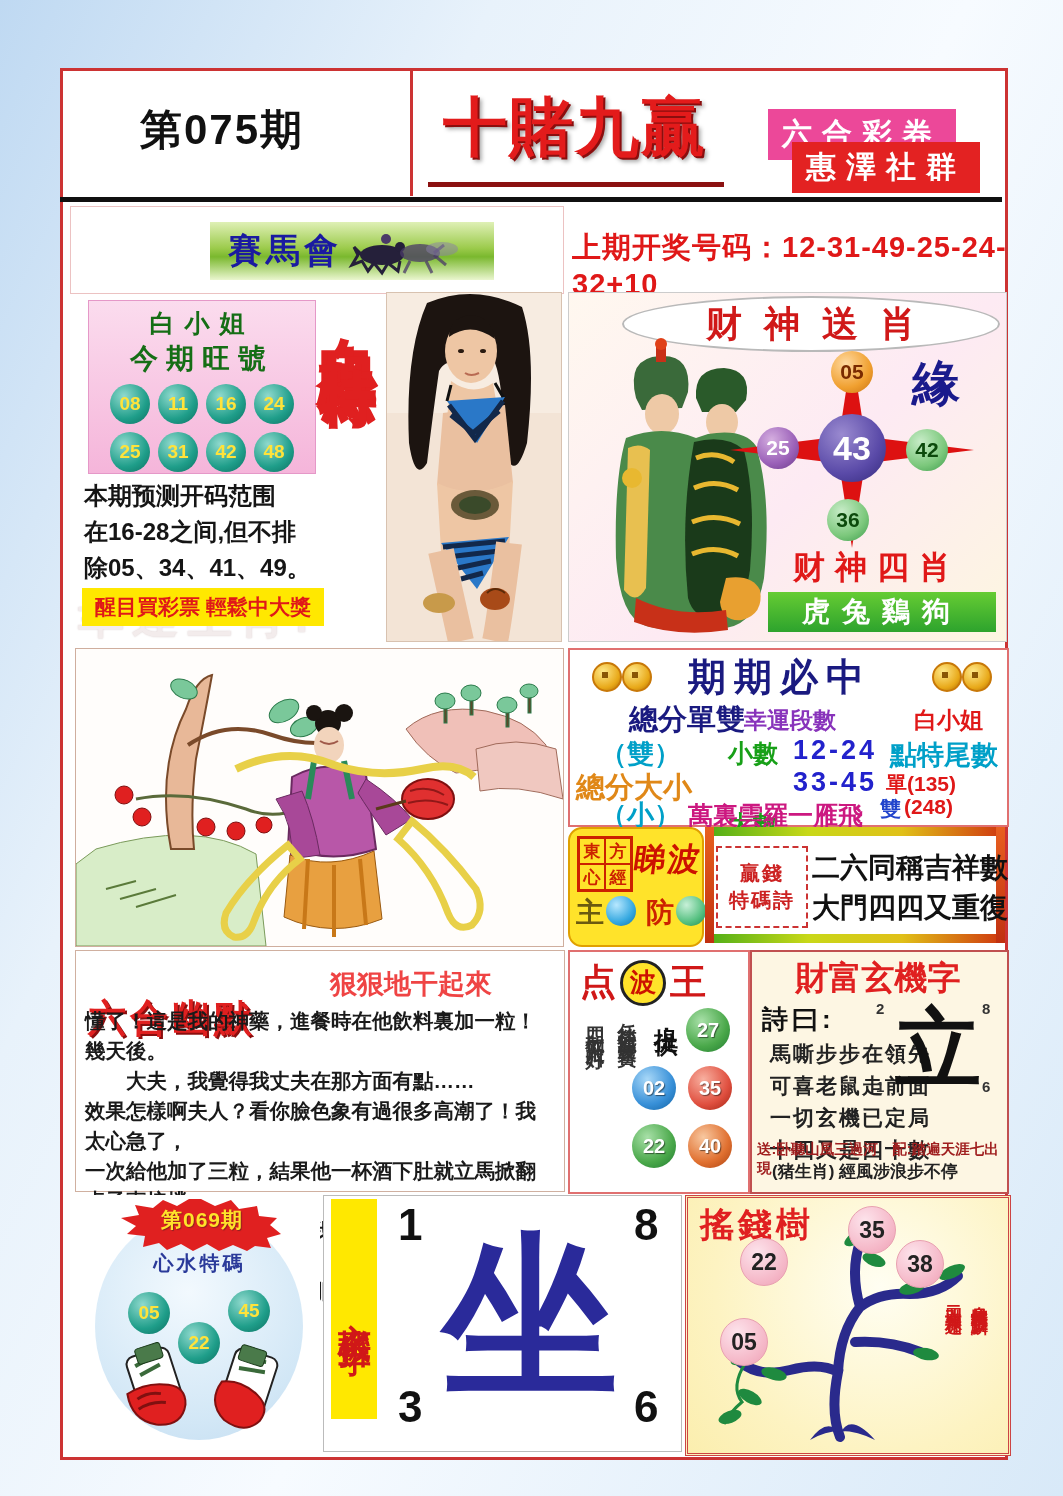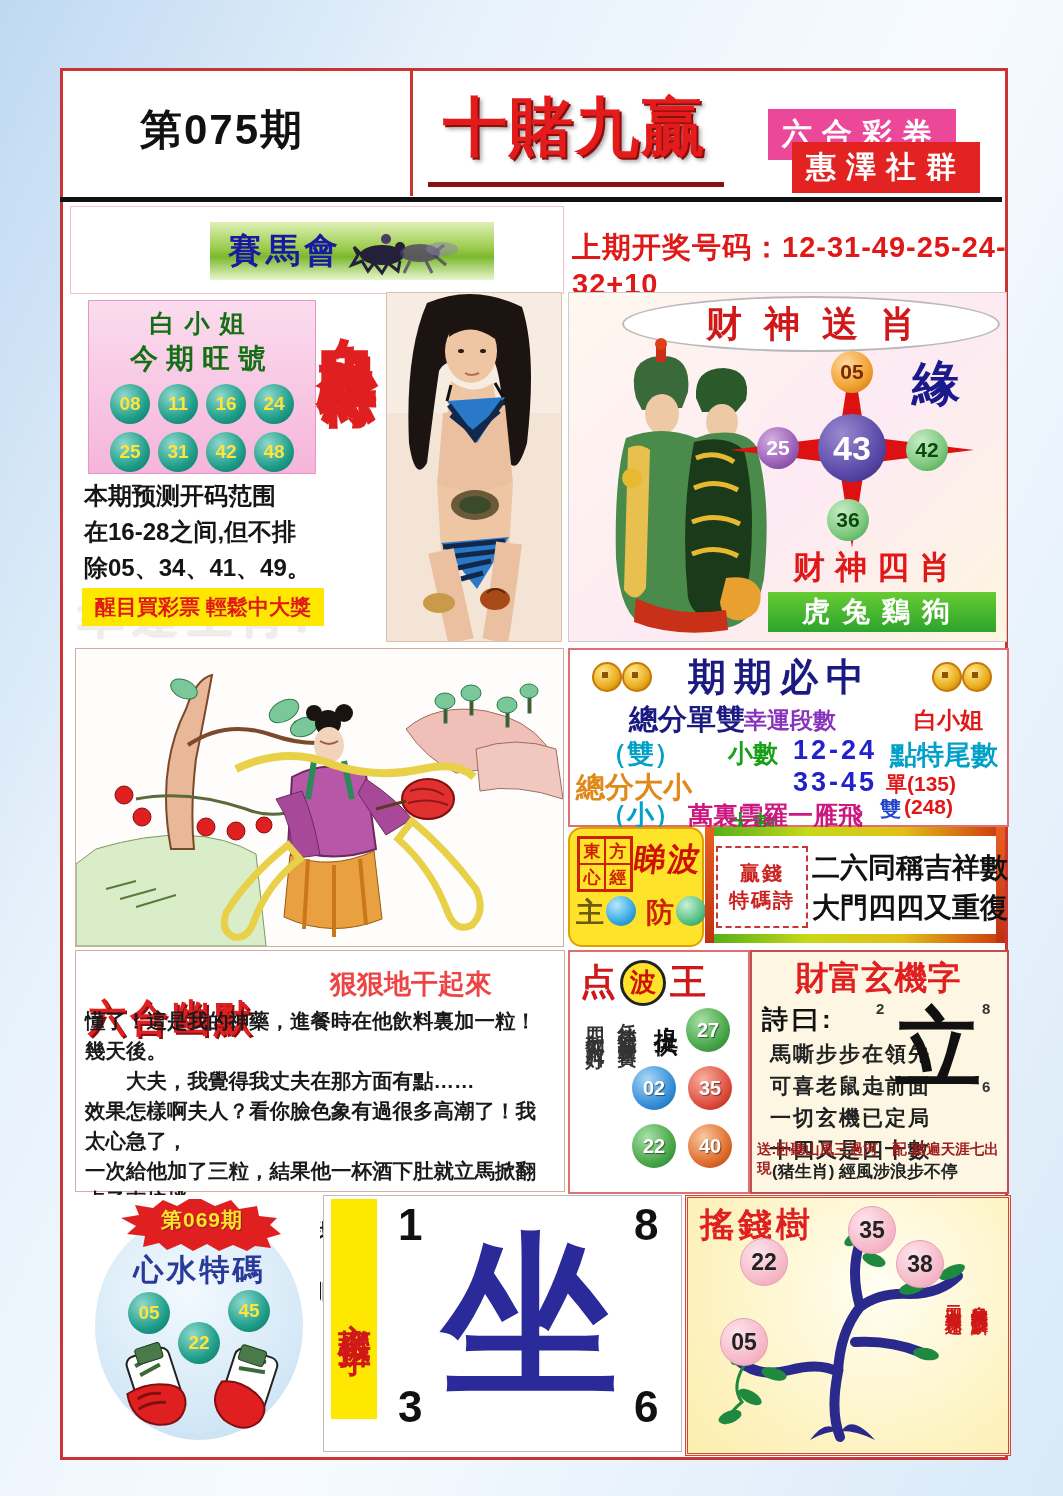--- a/index.html
+++ b/index.html
@@ -119,21 +119,21 @@
   .ft-poem{left:770px;top:1038px;font-size:21px;font-weight:bold;color:#222;line-height:32px;letter-spacing:2px;}
   .ft-big{left:888px;top:1002px;width:100px;text-align:center;font-size:86px;font-weight:900;color:#111;line-height:92px;}
   .ft-c{font-size:15px;font-weight:bold;color:#333;}
   .ft-foot1{left:757px;top:1140px;width:244px;font-size:14.5px;font-weight:bold;color:#a02020;}
   .ft-foot2{left:772px;top:1160px;width:230px;font-size:17px;font-weight:900;color:#222;}
   .xinshui{left:75px;top:1195px;width:245px;height:255px;background:#fff;}
   .xs-oval{left:95px;top:1212px;width:208px;height:228px;border-radius:50%;
            background:radial-gradient(circle at 45% 35%,#f2f9fe,#d2e7f6 70%,#c2dcf0);}
   .xs-star-text{left:128px;top:1206px;width:148px;text-align:center;font-size:21px;font-weight:900;
                 color:#ffe32a;text-shadow:1px 1px 1px #902020;letter-spacing:1px;}
-  .xs-title{left:112px;top:1250px;width:175px;text-align:center;font-size:30px;font-weight:900;
+  .xs-title{left:112px;top:1250px;width:175px;text-align:center;font-size:20px;font-weight:900;
             color:#2a3a9a;letter-spacing:3px;font-family:Liberation Mono, monospace;}
   .ball-xs{width:42px;height:42px;font-size:19px;color:#ffe33a;
            background:radial-gradient(circle at 35% 30%,#8fd9cd,#1f9e8a 60%,#0c6e60);}
   .zhezi{left:323px;top:1195px;width:357px;height:255px;border:1px solid #bbb;background:#fff;}
   .zz-strip{left:331px;top:1199px;width:46px;height:220px;background:#ffe800;
             display:flex;align-items:center;justify-content:center;}
   .zz-strip span{writing-mode:vertical-rl;text-orientation:upright;font-size:33px;font-weight:900;
                  color:#d01818;letter-spacing:6px;}
   .zz-num{font-size:44px;font-weight:900;color:#111;}
   .zz-big{left:418px;top:1212px;width:226px;text-align:center;font-size:175px;font-weight:900;

